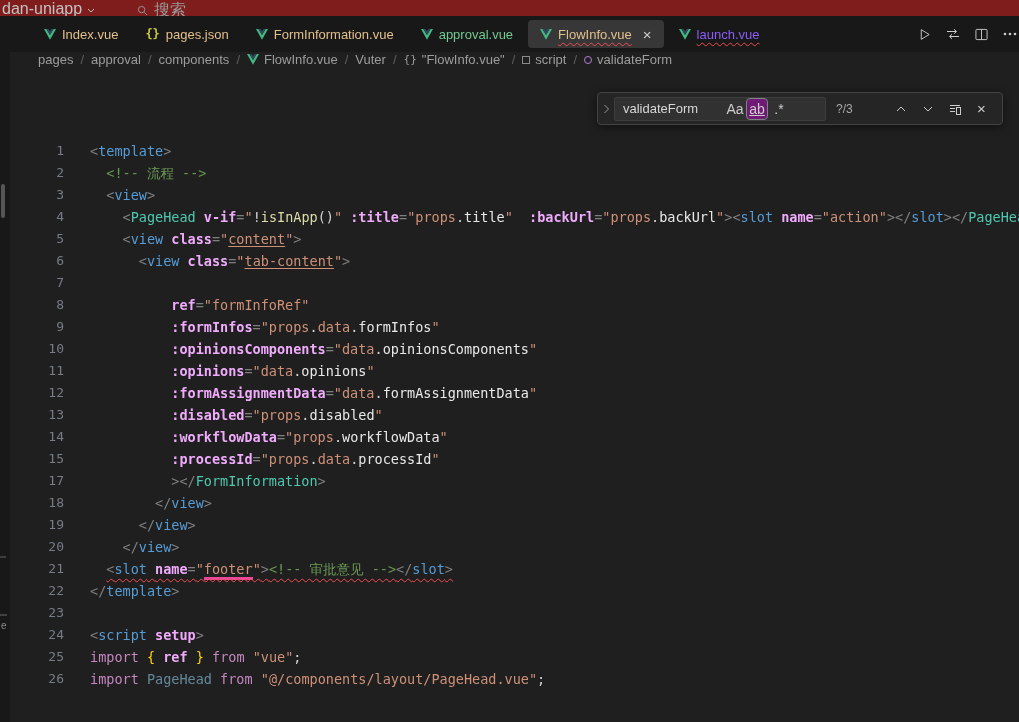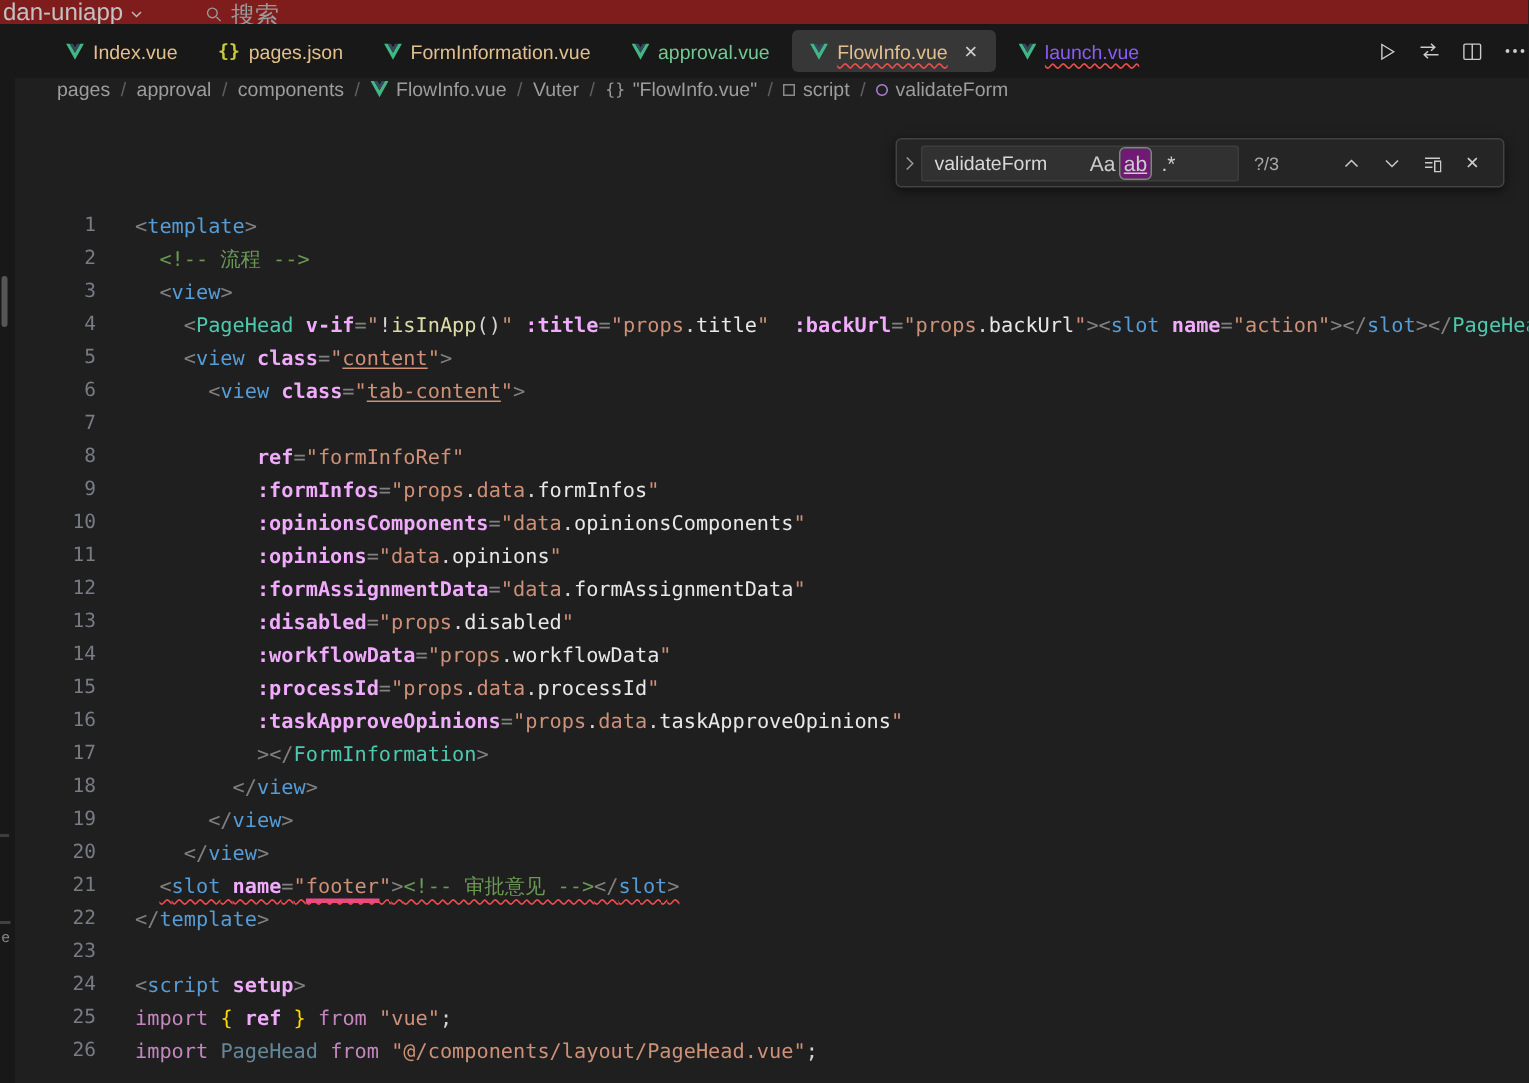--- a/index.html
+++ b/index.html
@@ -343,24 +343,20 @@
             </div>
             <div class="code-line">
               <span class="ln">14</span>
               <span class="lc"><span class="tk-d">          </span><span class="tk-a">:workflowData</span><span class="tk-p">=</span><span class="tk-s">"props</span><span class="tk-d">.</span><span class="tk-w">workflowData</span><span class="tk-s">"</span></span>
             </div>
             <div class="code-line">
               <span class="ln">15</span>
               <span class="lc"><span class="tk-d">          </span><span class="tk-a">:processId</span><span class="tk-p">=</span><span class="tk-s">"props</span><span class="tk-d">.</span><span class="tk-s">data</span><span class="tk-d">.</span><span class="tk-w">processId</span><span class="tk-s">"</span></span>
             </div>
             <div class="code-line">
-              <span class="ln">16</span>
-              <span class="lc"><span class="tk-d">          </span><span class="tk-a">:taskApproveOpinions</span><span class="tk-p">=</span><span class="tk-s">"props</span><span class="tk-d">.</span><span class="tk-s">data</span><span class="tk-d">.</span><span class="tk-w">taskApproveOpinions</span><span class="tk-s">"</span></span>
-            </div>
-            <div class="code-line">
               <span class="ln">17</span>
               <span class="lc"><span class="tk-d">          </span><span class="tk-p">&gt;</span><span class="tk-p">&lt;/</span><span class="tk-c">FormInformation</span><span class="tk-p">&gt;</span></span>
             </div>
             <div class="code-line">
               <span class="ln">18</span>
               <span class="lc"><span class="tk-d">        </span><span class="tk-p">&lt;/</span><span class="tk-t">view</span><span class="tk-p">&gt;</span></span>
             </div>
             <div class="code-line">
               <span class="ln">19</span>
               <span class="lc"><span class="tk-d">      </span><span class="tk-p">&lt;/</span><span class="tk-t">view</span><span class="tk-p">&gt;</span></span>

